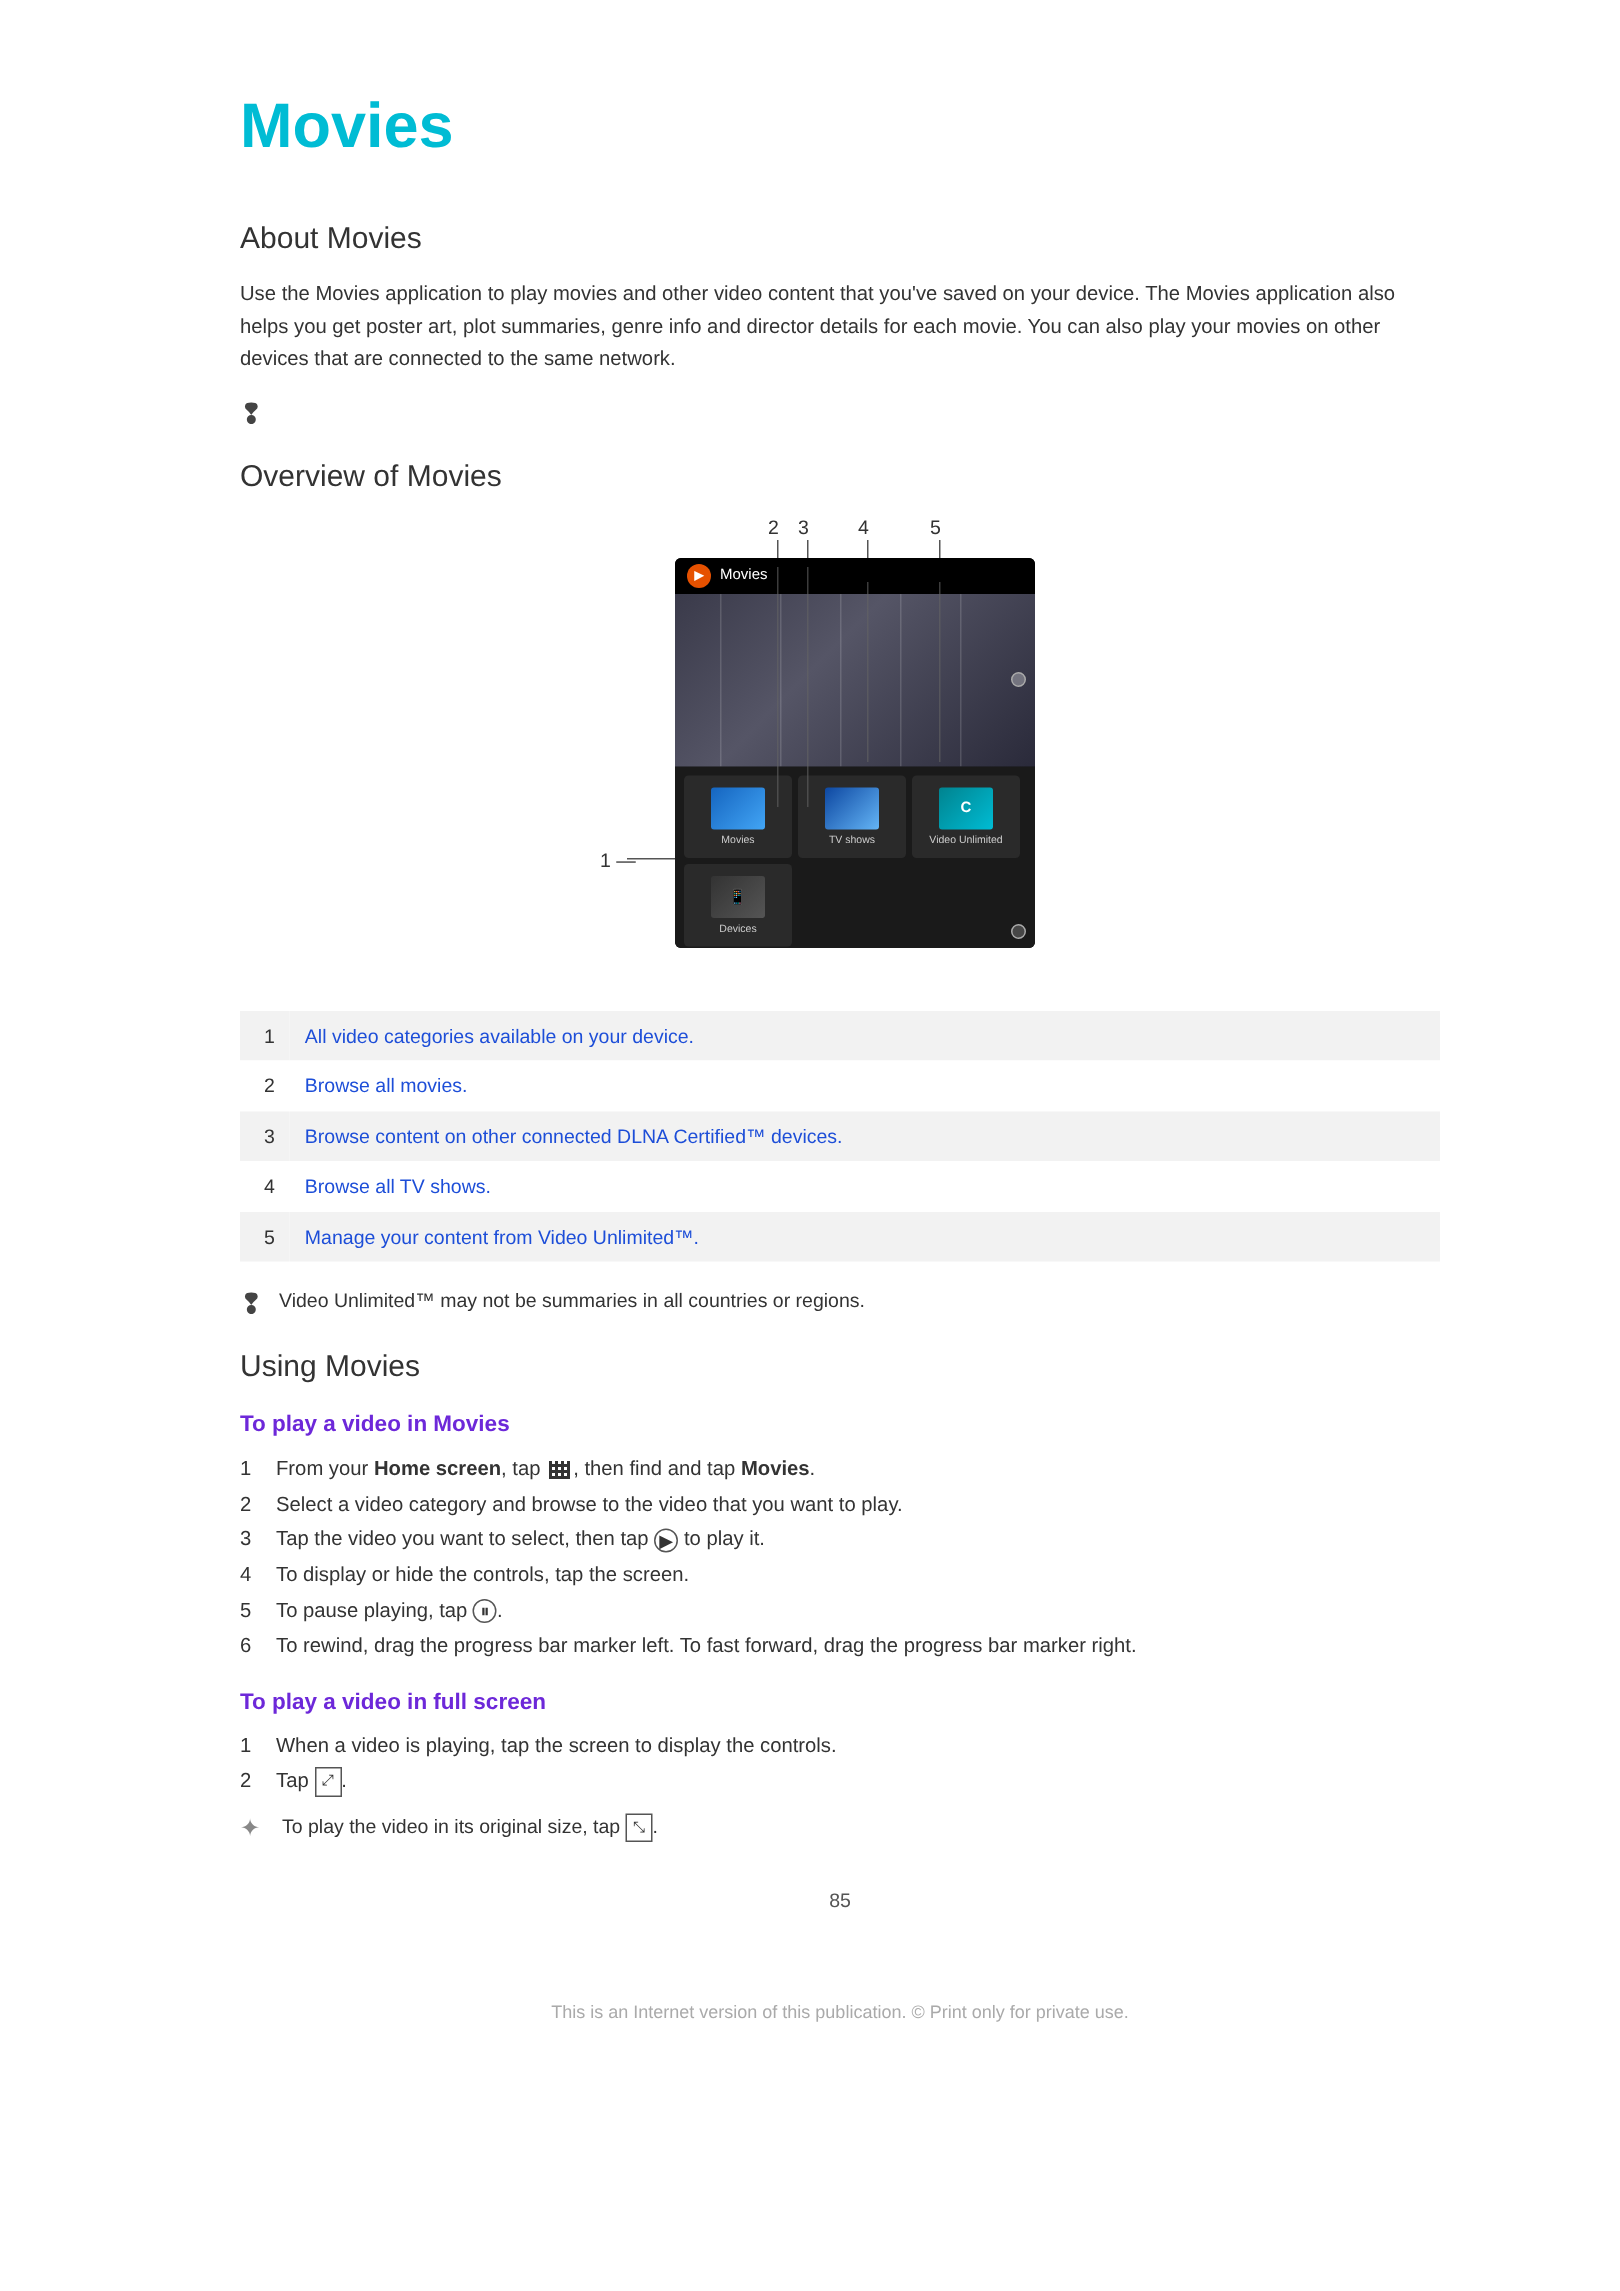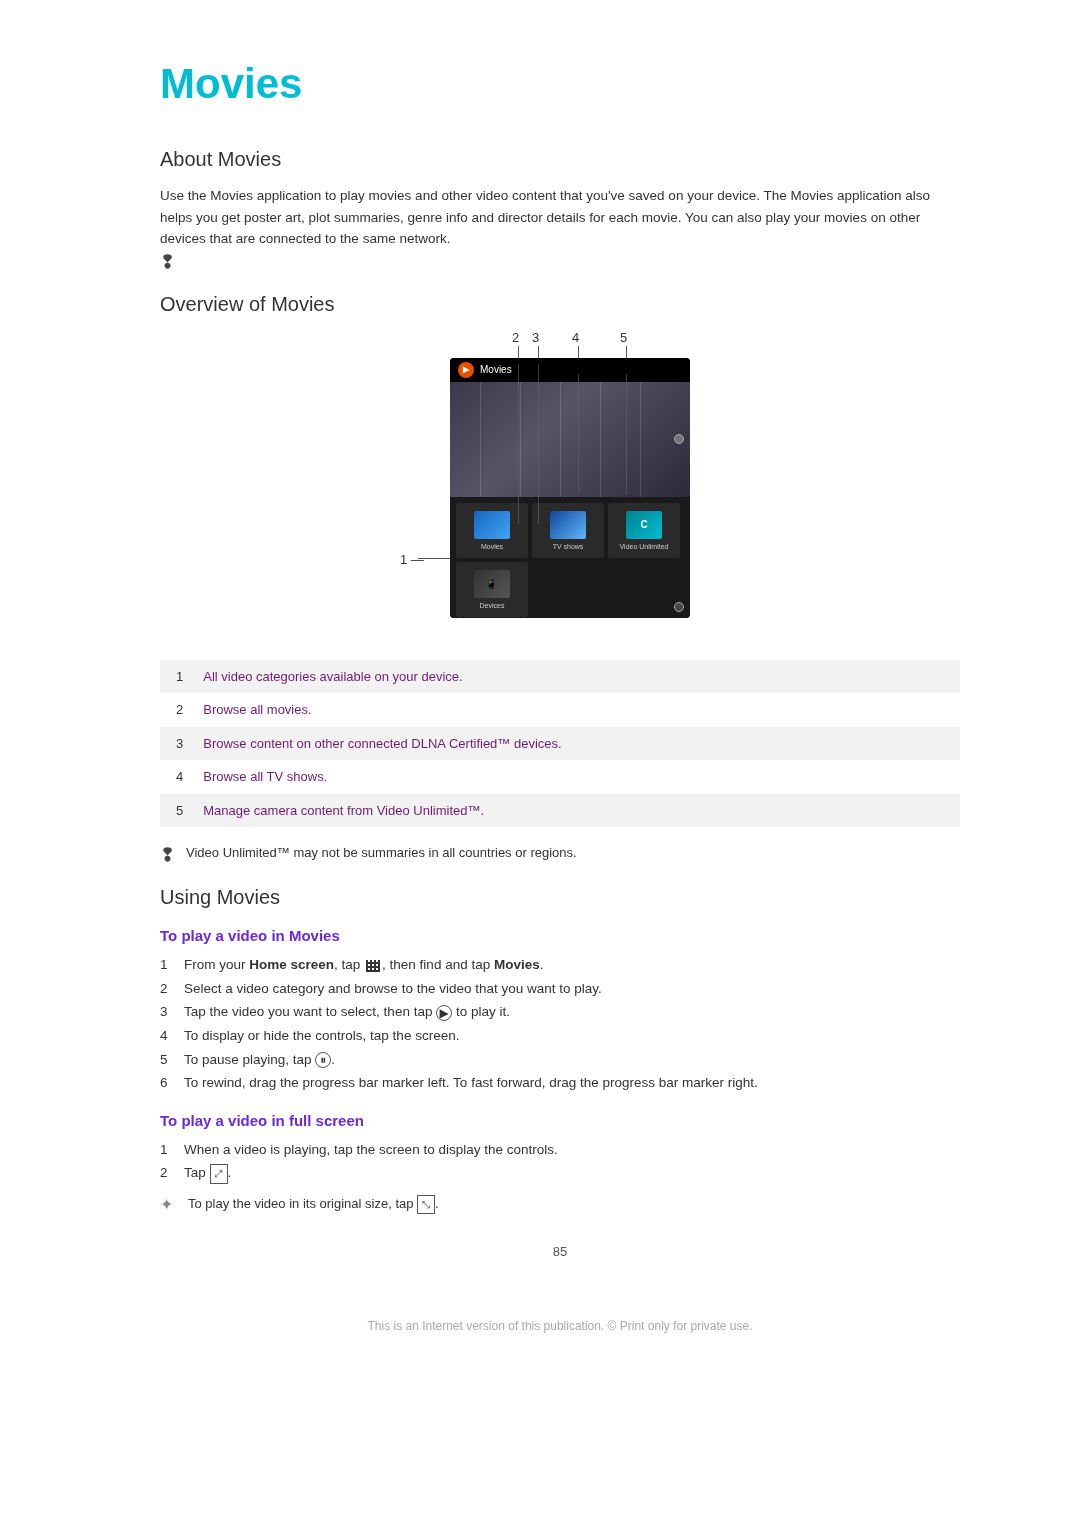--- a/index.html
+++ b/index.html
@@ -33,20 +33,21 @@
       font-weight: bold;
       color: #6d28d9;
       margin-bottom: 10px;
       margin-top: 18px;
     }
 
     .body-text {
       font-size: 13.5px;
       line-height: 1.6;
       color: #333;
+      margin-bottom: 14px;
     }
 
     .note-block {
       display: flex;
       align-items: flex-start;
       gap: 10px;
       margin-bottom: 14px;
     }
 
     .note-icon {
@@ -137,21 +138,21 @@
       background: #f2f2f2;
     }
 
     .desc-table tr:nth-child(even) {
       background: #ffffff;
     }
 
     .desc-table td {
       padding: 7px 10px;
       font-size: 13px;
-      color: #701a75;
+      color: #1d4ed8;
       line-height: 1.5;
     }
 
     .desc-table td:first-child {
       width: 32px;
       text-align: left;
       padding-left: 16px;
       color: #333;
       font-weight: normal;
     }
@@ -327,21 +328,21 @@
       <tr>
         <td>3</td>
         <td>Browse content on other connected DLNA Certified™ devices.</td>
       </tr>
       <tr>
         <td>4</td>
         <td>Browse all TV shows.</td>
       </tr>
       <tr>
         <td>5</td>
-        <td>Manage camera content from Video Unlimited™.</td>
+        <td>Manage your content from Video Unlimited™.</td>
       </tr>
     </tbody>
   </table>
 
   <div class="note-block">
     <span class="note-icon">❢</span>
     <span class="note-text">Video Unlimited™ may not be summaries in all countries or regions.</span>
   </div>
 </div>
 

